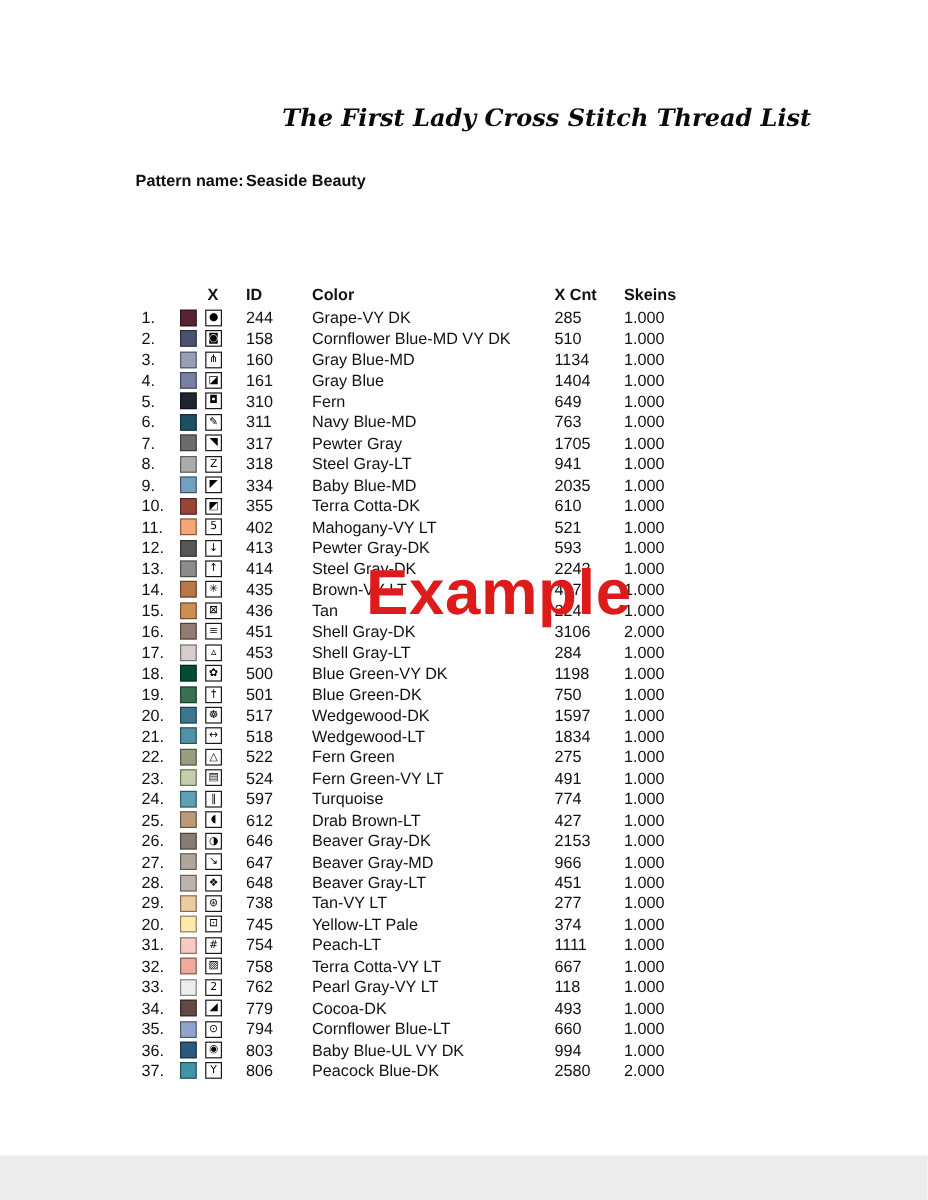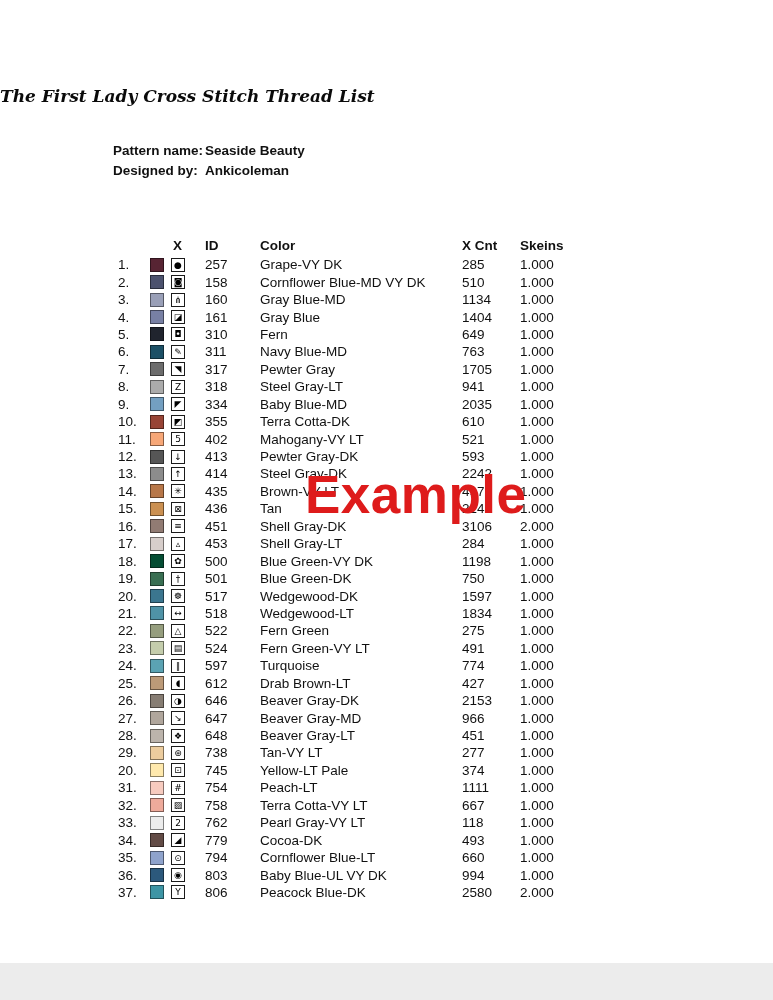--- a/index.html
+++ b/index.html
@@ -6,22 +6,22 @@
   body {
     width:773px; height:1000px; position:relative;
     background:#ffffff; overflow:hidden;
     font-family:"Liberation Sans", sans-serif; color:#111;
   }
   .page { position:absolute; inset:0; background:#ffffff; }
   .bottom-strip { position:absolute; left:0; top:963px; width:773px; height:37px; background:#ececec; }
 
   .title {
     position:absolute; top:86px; left:0; width:676px; margin:0;
-    text-align:left; font-family:"DejaVu Serif", serif;
-    font-style:italic; font-weight:700; font-size:17px; color:#0a0a0a;
+    text-align:right; font-family:"DejaVu Serif", serif;
+    font-style:italic; font-weight:700; font-size:20px; color:#0a0a0a;
   }
 
   .info { position:absolute; left:113px; top:141px; font-size:13.5px; font-weight:700; }
   .info-row { height:19.5px; line-height:19.5px; white-space:nowrap; }
   .info-label { display:inline-block; width:92px; }
 
   .table { position:absolute; left:118px; top:236px; font-size:13.5px; }
   .thead, .trow {
     display:grid;
     grid-template-columns:32px 21px 34px 55px 202px 58px 60px;
@@ -46,41 +46,38 @@
 </head>
 <body>
 
 <div class="page">
 
   <h1 class="title">The First Lady Cross Stitch Thread List</h1>
 
   <div class="info">
     <div class="info-row">
       <span class="info-label">Pattern name:</span><span>Seaside Beauty</span>
-    </div>
-    <div class="info-row">
-      <span class="info-label">Designed by:</span><span>Ankicoleman</span>
     </div>
   </div>
 
   <div class="table">
     <div class="thead">
       <span></span>
       <span class="th-x">X</span>
       <span>ID</span>
       <span>Color</span>
       <span>X Cnt</span>
       <span>Skeins</span>
     </div>
     <div id="tbody">
         <div class="trow">
           <span class="c-num">1.</span>
           <span class="swatch" style="background: rgb(87, 36, 51);"></span>
           <span class="symbox">●</span>
-          <span class="c-id">257</span>
+          <span class="c-id">244</span>
           <span class="c-name">Grape-VY DK</span>
           <span class="c-xcnt">285</span>
           <span class="c-skeins">1.000</span>
         </div>
         <div class="trow">
           <span class="c-num">2.</span>
           <span class="swatch" style="background: rgb(76, 82, 110);"></span>
           <span class="symbox">◙</span>
           <span class="c-id">158</span>
           <span class="c-name">Cornflower Blue-MD VY DK</span>

